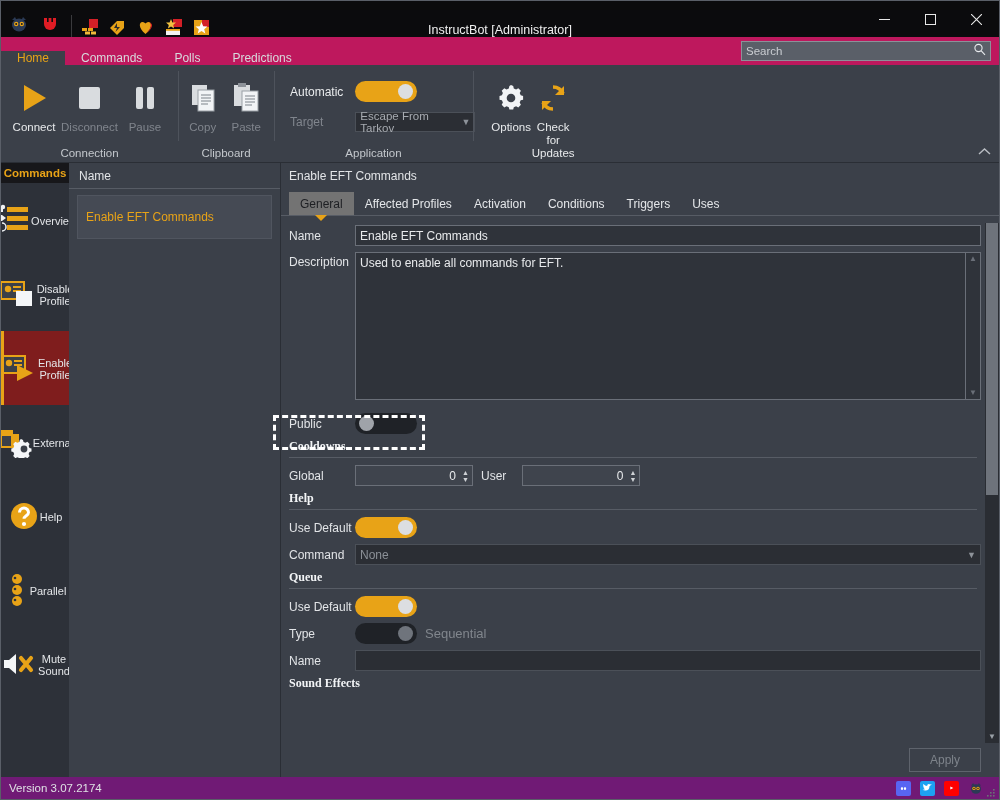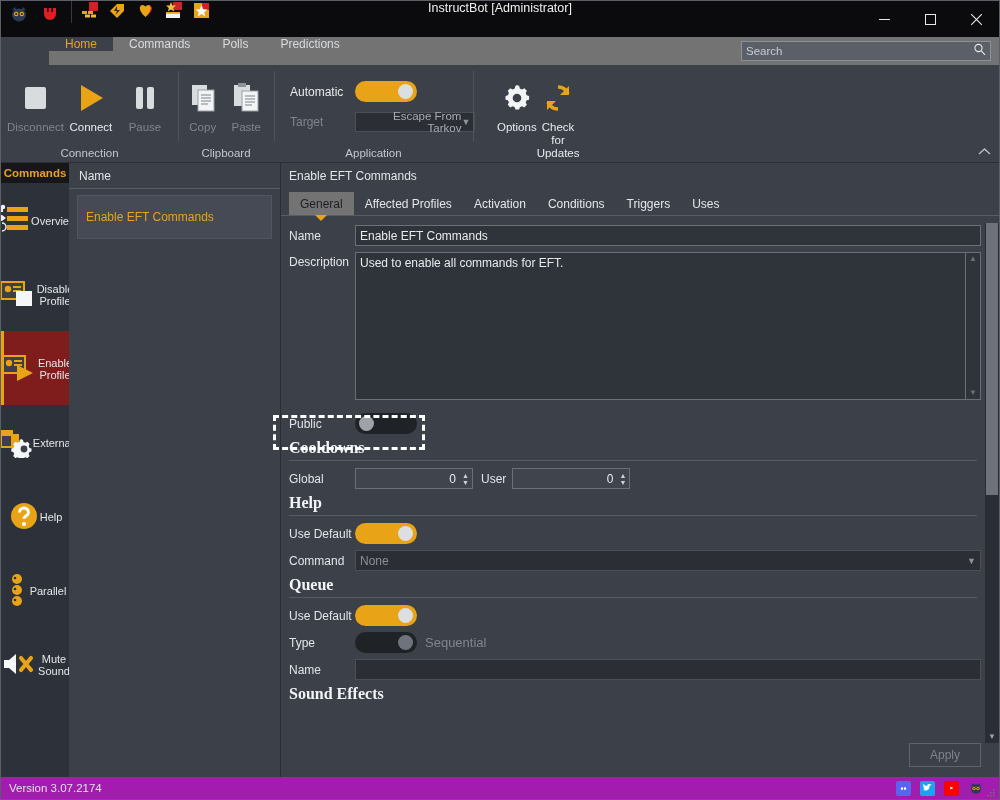--- a/index.html
+++ b/index.html
@@ -9,36 +9,36 @@
     font-family: "Liberation Sans", sans-serif;
     font-size: 12px;
     color: #e6e8ea;
     overflow: hidden;
     position: relative;
   }
   #app { width: 1000px; height: 800px; display: flex; flex-direction: column;
          border: 1px solid #5a5f68; background: #3b4049; }
 
   
-  .titlebar { height: 36px; background: #0b0b0d; display: flex; align-items: flex-start;
+  .titlebar { height: 36px; background: #0b0b0d; display: flex; align-items: flex-end;
               position: relative; flex: none; }
   .tb-logo { width: 26px; height: 26px; margin-left: 5px; display: flex;
              align-items: center; justify-content: center; }
   .tb-sep { width: 1px; height: 22px; background: #3a3a3d; margin: 0 8px; }
   .qa-icons { display: flex; gap: 9px; align-items: center; }
   .qa-ico { width: 19px; height: 19px; position: relative; display: block; }
   .tb-title { position: absolute; left: 0; right: 0; text-align: center;
               font-size: 12.5px; color: #f0f0f0; pointer-events: none; }
   .winbtns { margin-left: auto; display: flex; height: 36px; }
   .winbtn { width: 46px; height: 36px; display: flex; align-items: center;
             justify-content: center; color: #e8e8e8; }
 
   
-  .menustrip { height: 28px; background: #737373; display: flex; align-items: flex-start;
-               flex: none; position: relative; margin-left: 48px; }
+  .menustrip { height: 28px; background: #be185d; display: flex; align-items: flex-end;
+               flex: none; position: relative; }
   .mitem { padding: 0 16px; display: flex; align-items: center; font-size: 12px;
            color: #d8dadd; }
   .mitem.active { background: #3b4049; color: #e8a317; }
   .searchbox { position: absolute; right: 8px; top: 4px; width: 250px; height: 20px;
                background: #5a5f68; border: 1px solid #8c9199; display: flex;
                align-items: center; padding: 0 4px; }
   .searchbox input { flex: 1; background: transparent; border: none; outline: none;
                      color: #fff; font-size: 11.5px; font-family: "Liberation Sans", sans-serif; }
   .searchbox input::placeholder { color: #c9ccd1; }
 
@@ -71,21 +71,21 @@
                   top: 3px; background: #d8dadd; }
   .toggle.on { background: #e8a317; }
   .toggle.on .knob { right: 4px; background: #dcdee1; }
   .toggle.off { background: #1f2227; }
   .toggle.off .knob { left: 4px; background: #9fa3a9; }
   .toggle.off.knob-right .knob { left: auto; right: 4px; background: #6f747c; }
 
   .combo { height: 20px; background: #2b2e34; border: 1px solid #4b5058;
            display: flex; align-items: center; padding: 0 4px; font-size: 11.5px;
            color: #a7abb1; min-width: 120px; }
-  .combo .cv { flex: 1; text-align: right; }
+  .combo .cv { flex: 1; }
   .combo .arrow { color: #8d9299; font-size: 9px; }
 
   
   .body { flex: 1; display: flex; min-height: 0; }
 
   
   .sidebar { width: 68px; background: #2d3139; flex: none; display: flex;
              flex-direction: column; overflow: hidden; }
   .sb-head { height: 20px; background: #17171a; color: #e8a317; font-size: 11.5px;
              font-weight: bold; display: flex; align-items: center;
@@ -138,21 +138,21 @@
             font-family: "Liberation Sans", sans-serif; }
   .ftext { flex: 1; height: 148px; background: #2f333a; border: 1px solid #6a6f78;
            color: #e8eaec; font-size: 12px; padding: 3px 4px; resize: none;
            outline: none; font-family: "Liberation Sans", sans-serif; line-height: 15px; }
   .textwrap { flex: 1; display: flex; }
   .vscroll { width: 15px; background: #2f333a; border: 1px solid #6a6f78;
              border-left: none; display: flex; flex-direction: column;
              align-items: center; justify-content: space-between; padding: 2px 0; }
   .vscroll .ar { color: #6a6f78; font-size: 8px; line-height: 8px; }
 
-  .section { font-size: 16px; font-weight: bold; color: #f2f4f6; padding: 2px 0 1px 8px;
+  .section { font-size: 12px; font-weight: bold; color: #f2f4f6; padding: 2px 0 1px 8px;
              font-family: "Liberation Serif", serif; }
   .sect-line { height: 1px; background: #575c65; margin: 2px 8px 4px 8px; }
 
   .spin { width: 118px; height: 21px; background: #3f444d; border: 1px solid #6a6f78;
           display: flex; align-items: center; }
   .spin .sv { flex: 1; text-align: right; font-size: 12px; color: #e8eaec; padding-right: 3px; }
   .spin .sbtns { width: 13px; display: flex; flex-direction: column;
                  align-items: center; justify-content: center; }
   .spin .sbtns span { font-size: 7px; line-height: 7px; color: #cfd2d6; }
   .combo2 { flex: 1; height: 21px; background: #2b2e34; border: 1px solid #4b5058;
@@ -162,28 +162,28 @@
   .darkinput { flex: 1; height: 21px; background: #2b2e34; border: 1px solid #4b5058; }
   .typelbl { font-size: 13px; color: #81868d; margin-left: 8px; }
 
   
   .detail-scroll { position: absolute; top: 60px; right: 0; bottom: 34px; width: 14px;
                    background: #2a2d33; display: flex; flex-direction: column; }
   .detail-scroll .thumb { background: #6e737b; margin: 0 1px; }
   .detail-scroll .down { height: 14px; display: flex; align-items: center;
                          justify-content: center; color: #9aa0a7; font-size: 8px; }
 
-  .apply-bar { height: 34px; display: flex; 
+  .apply-bar { height: 34px; display: flex; align-items: center;
                justify-content: flex-end; padding-right: 18px; flex: none; }
   .apply-btn { width: 72px; height: 24px; border: 1px solid #5e636c; color: #7e838b;
                font-size: 12px; display: flex; align-items: center;
                justify-content: center; background: #3b4049; }
 
   
-  .statusbar { height: 22px; background: #a21caf; display: flex; align-items: center;
+  .statusbar { height: 22px; background: #701a75; display: flex; align-items: center;
                padding-left: 8px; flex: none; position: relative; }
   .status-txt { font-size: 11.5px; color: #dfe1e4; }
   .social { margin-left: auto; display: flex; gap: 9px; align-items: center;
             padding-right: 16px; }
   .sico { width: 15px; height: 15px; display: flex; align-items: center;
           justify-content: center; border-radius: 2px; }
   .grip { position: absolute; right: 3px; bottom: 2px; width: 10px; height: 10px; }
 
   
   .focus-ann { position: absolute; border: 3px dashed #ffffff; pointer-events: none; }
@@ -283,35 +283,35 @@
           <path d="M8.3 7.8 L12 11.8" stroke="#e9ebee" stroke-width="1.1"></path>
         </svg>
       </span>
     </div>
   </div>
 
   <div class="ribbon">
 
     <div class="rgroup" style="width:177px">
       <div class="rgroup-body">
+        <div class="rbtn">
+          <span class="ico">
+            <svg width="36" height="36" viewBox="0 0 36 36">
+                <path d="M8 5 L30 18 L8 31 Z" fill="#e8a317"></path>
+              </svg>
+          </span>
+          <span class="lbl">Connect</span>
+        </div>
         <div class="rbtn disabled">
           <span class="ico">
             <svg width="36" height="36" viewBox="0 0 36 36">
                 <rect x="8" y="7" width="21" height="22" rx="2" fill="#d9dcdf"></rect>
               </svg>
           </span>
           <span class="lbl">Disconnect</span>
-        </div>
-        <div class="rbtn">
-          <span class="ico">
-            <svg width="36" height="36" viewBox="0 0 36 36">
-                <path d="M8 5 L30 18 L8 31 Z" fill="#e8a317"></path>
-              </svg>
-          </span>
-          <span class="lbl">Connect</span>
         </div>
         <div class="rbtn disabled">
           <span class="ico">
             <svg width="36" height="36" viewBox="0 0 36 36">
               <rect x="9" y="7" width="7" height="22" rx="2" fill="#d9dcdf"></rect>
               <rect x="20" y="7" width="7" height="22" rx="2" fill="#d9dcdf"></rect>
             </svg>
           </span>
           <span class="lbl">Pause</span>
         </div>
@@ -357,21 +357,21 @@
           <span class="combo">
             <span class="cv">Escape From Tarkov</span>
             <span class="arrow">▼</span>
           </span>
         </div>
       </div>
       <div class="rgroup-label">Application</div>
     </div>
 
     <div class="rgroup" style="width:108px">
-      <div class="rgroup-body" style="padding-left:24px">
+      <div class="rgroup-body" style="padding-left:18px">
         <div class="rbtn" style="width:48px">
           <span class="ico">
             <svg width="32" height="32" viewBox="0 0 32 32">
               <path d="M16 3 l2.2 1 .6 2.4 2.3 1 2.2-1.2 2.6 2.6 -1.2 2.2 1 2.3 2.4 .6 0 3.8 -2.4 .6 -1 2.3 1.2 2.2 -2.6 2.6 -2.2-1.2 -2.3 1 -.6 2.4 -3.8 0 -.6-2.4 -2.3-1 -2.2 1.2 -2.6-2.6 1.2-2.2 -1-2.3 -2.4-.6 0-3.8 2.4-.6 1-2.3 -1.2-2.2 2.6-2.6 2.2 1.2 2.3-1 .6-2.4 Z" fill="#f2f4f6"></path>
               <circle cx="16" cy="16" r="4.3" fill="#3b4049"></circle>
             </svg>
           </span>
           <span class="lbl">Options</span>
         </div>
         <div class="rbtn" style="width:52px">
@@ -554,21 +554,21 @@
 
           <div class="frow">
             <span class="flbl">Global</span>
             <span class="spin">
               <span class="sv">0</span>
               <span class="sbtns">
                   <span>▲</span>
                   <span>▼</span>
                 </span>
             </span>
-            <span class="flbl" style="width:auto;margin:0 6px 0 8px">User</span>
+            <span class="flbl" style="width:auto;margin:0 16px 0 8px">User</span>
             <span class="spin">
               <span class="sv">0</span>
               <span class="sbtns">
                   <span>▲</span>
                   <span>▼</span>
                 </span>
             </span>
           </div>
 
           <div class="section">Help</div>

